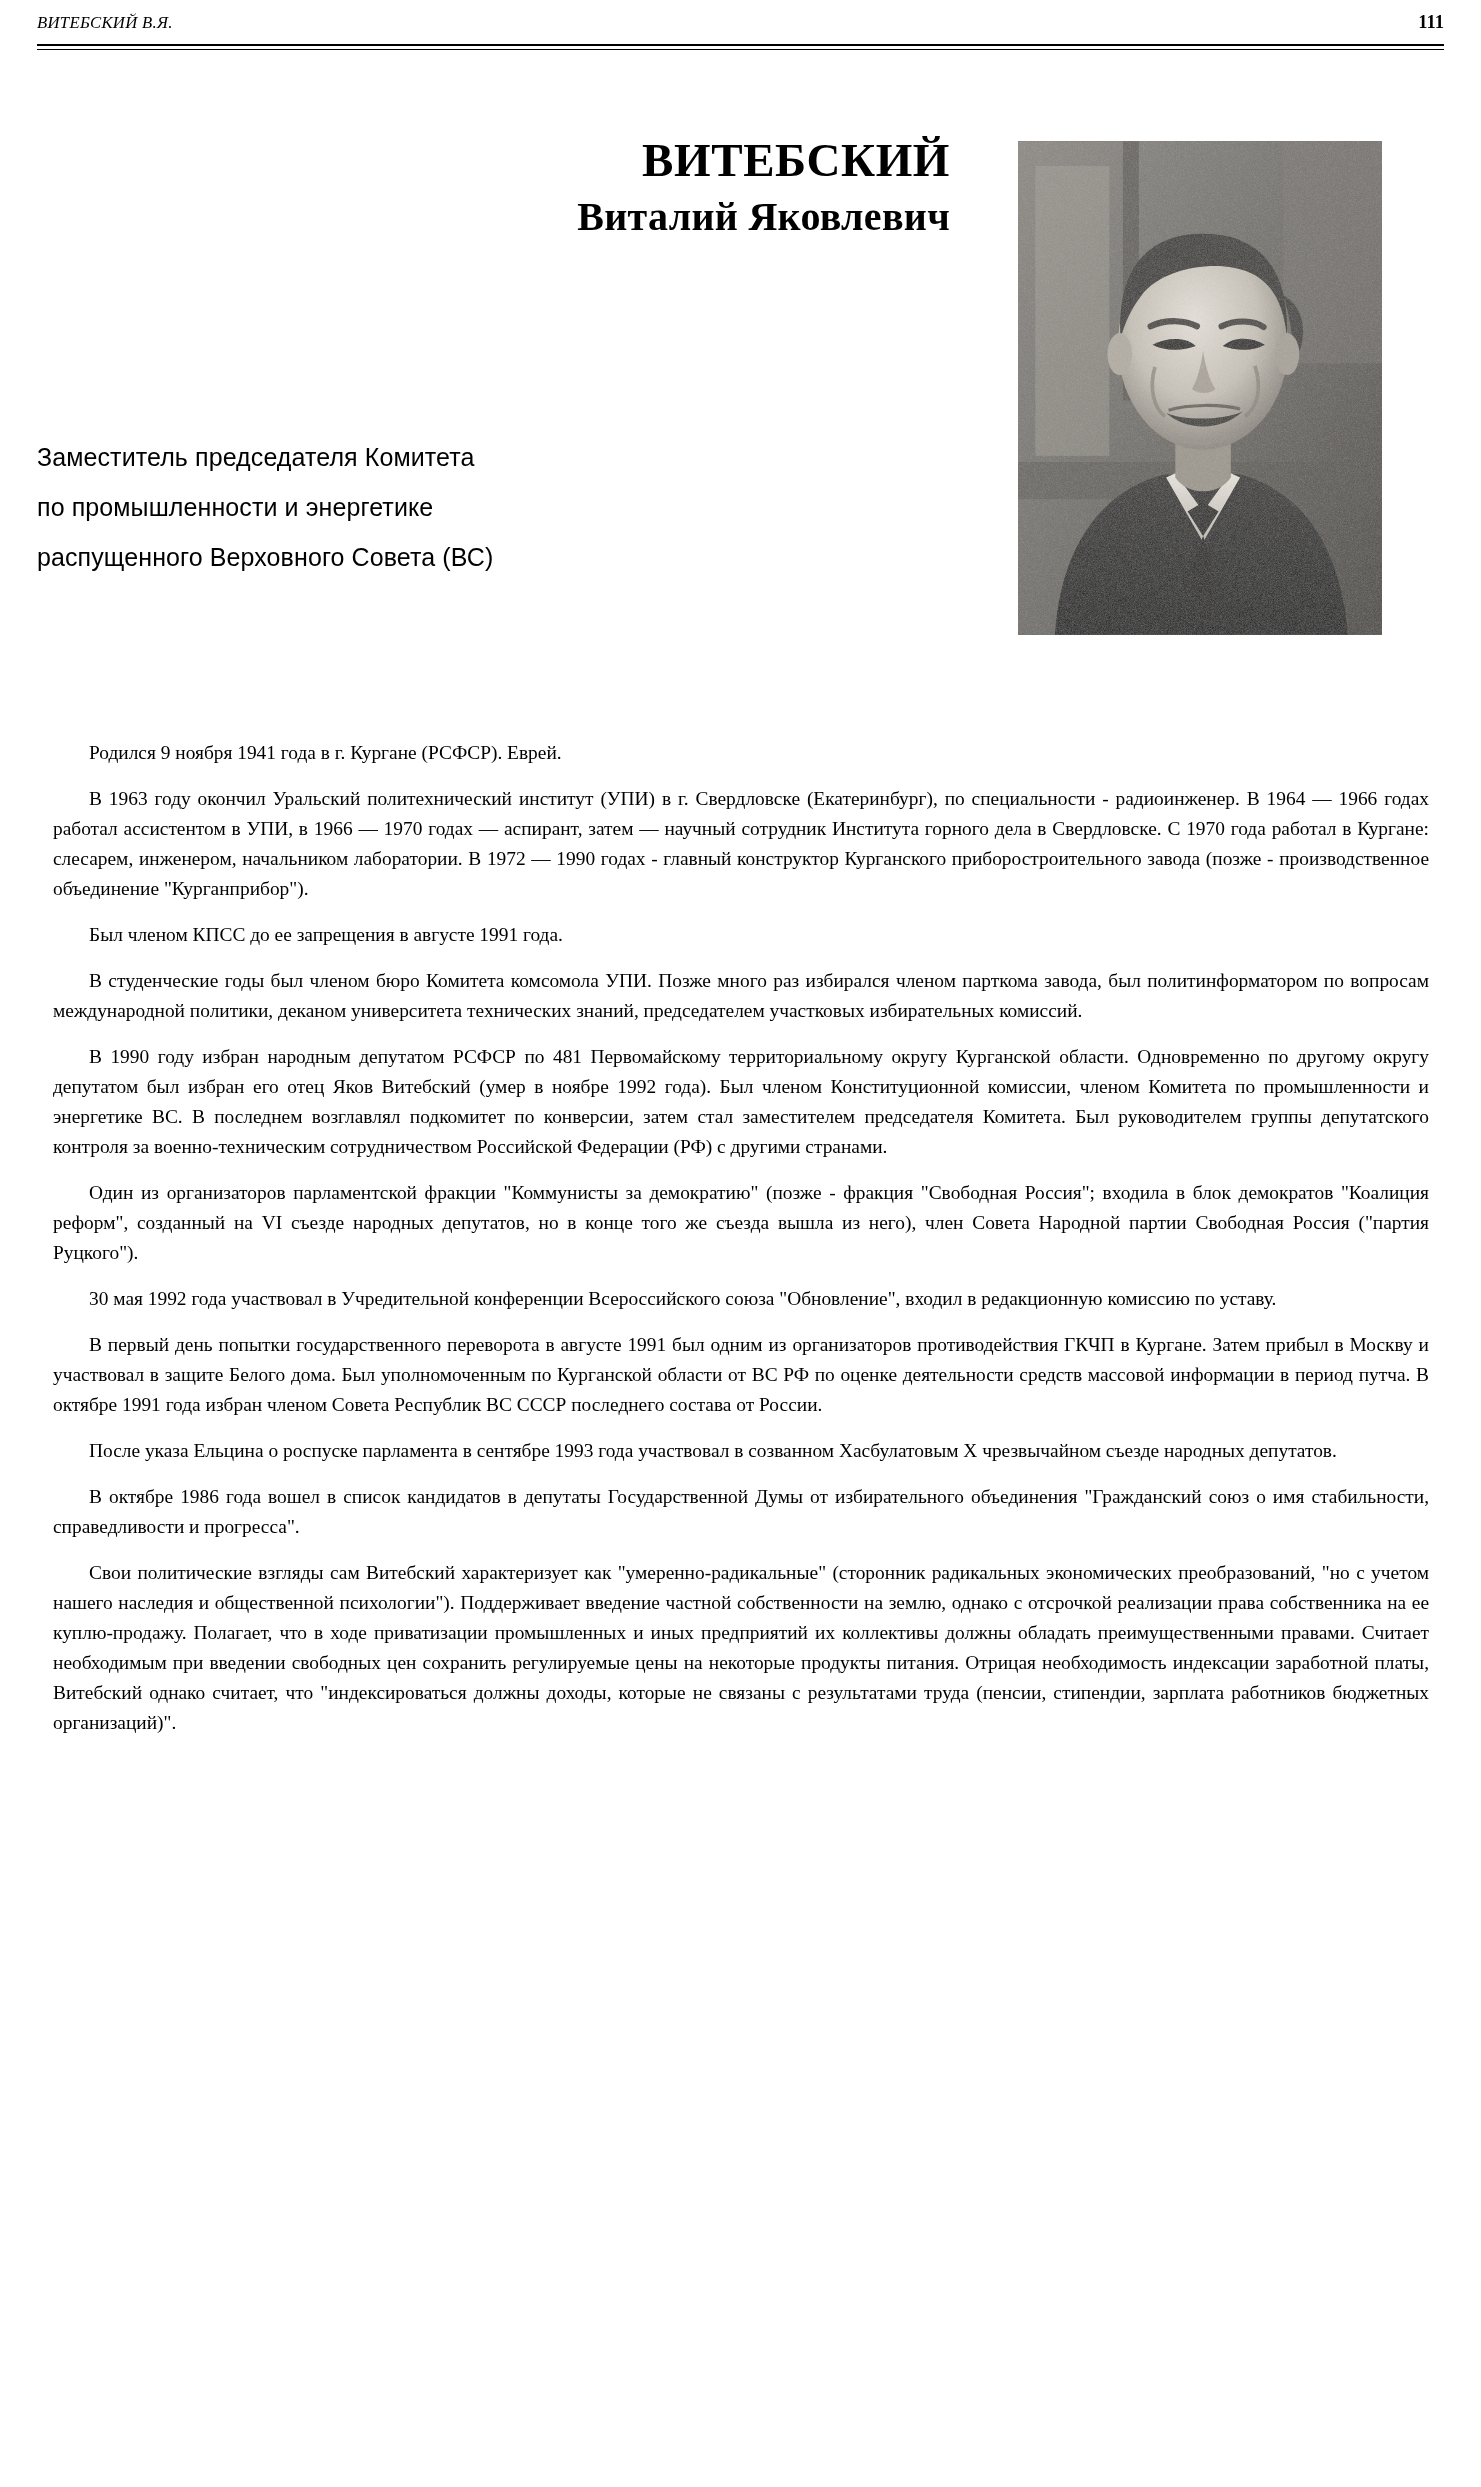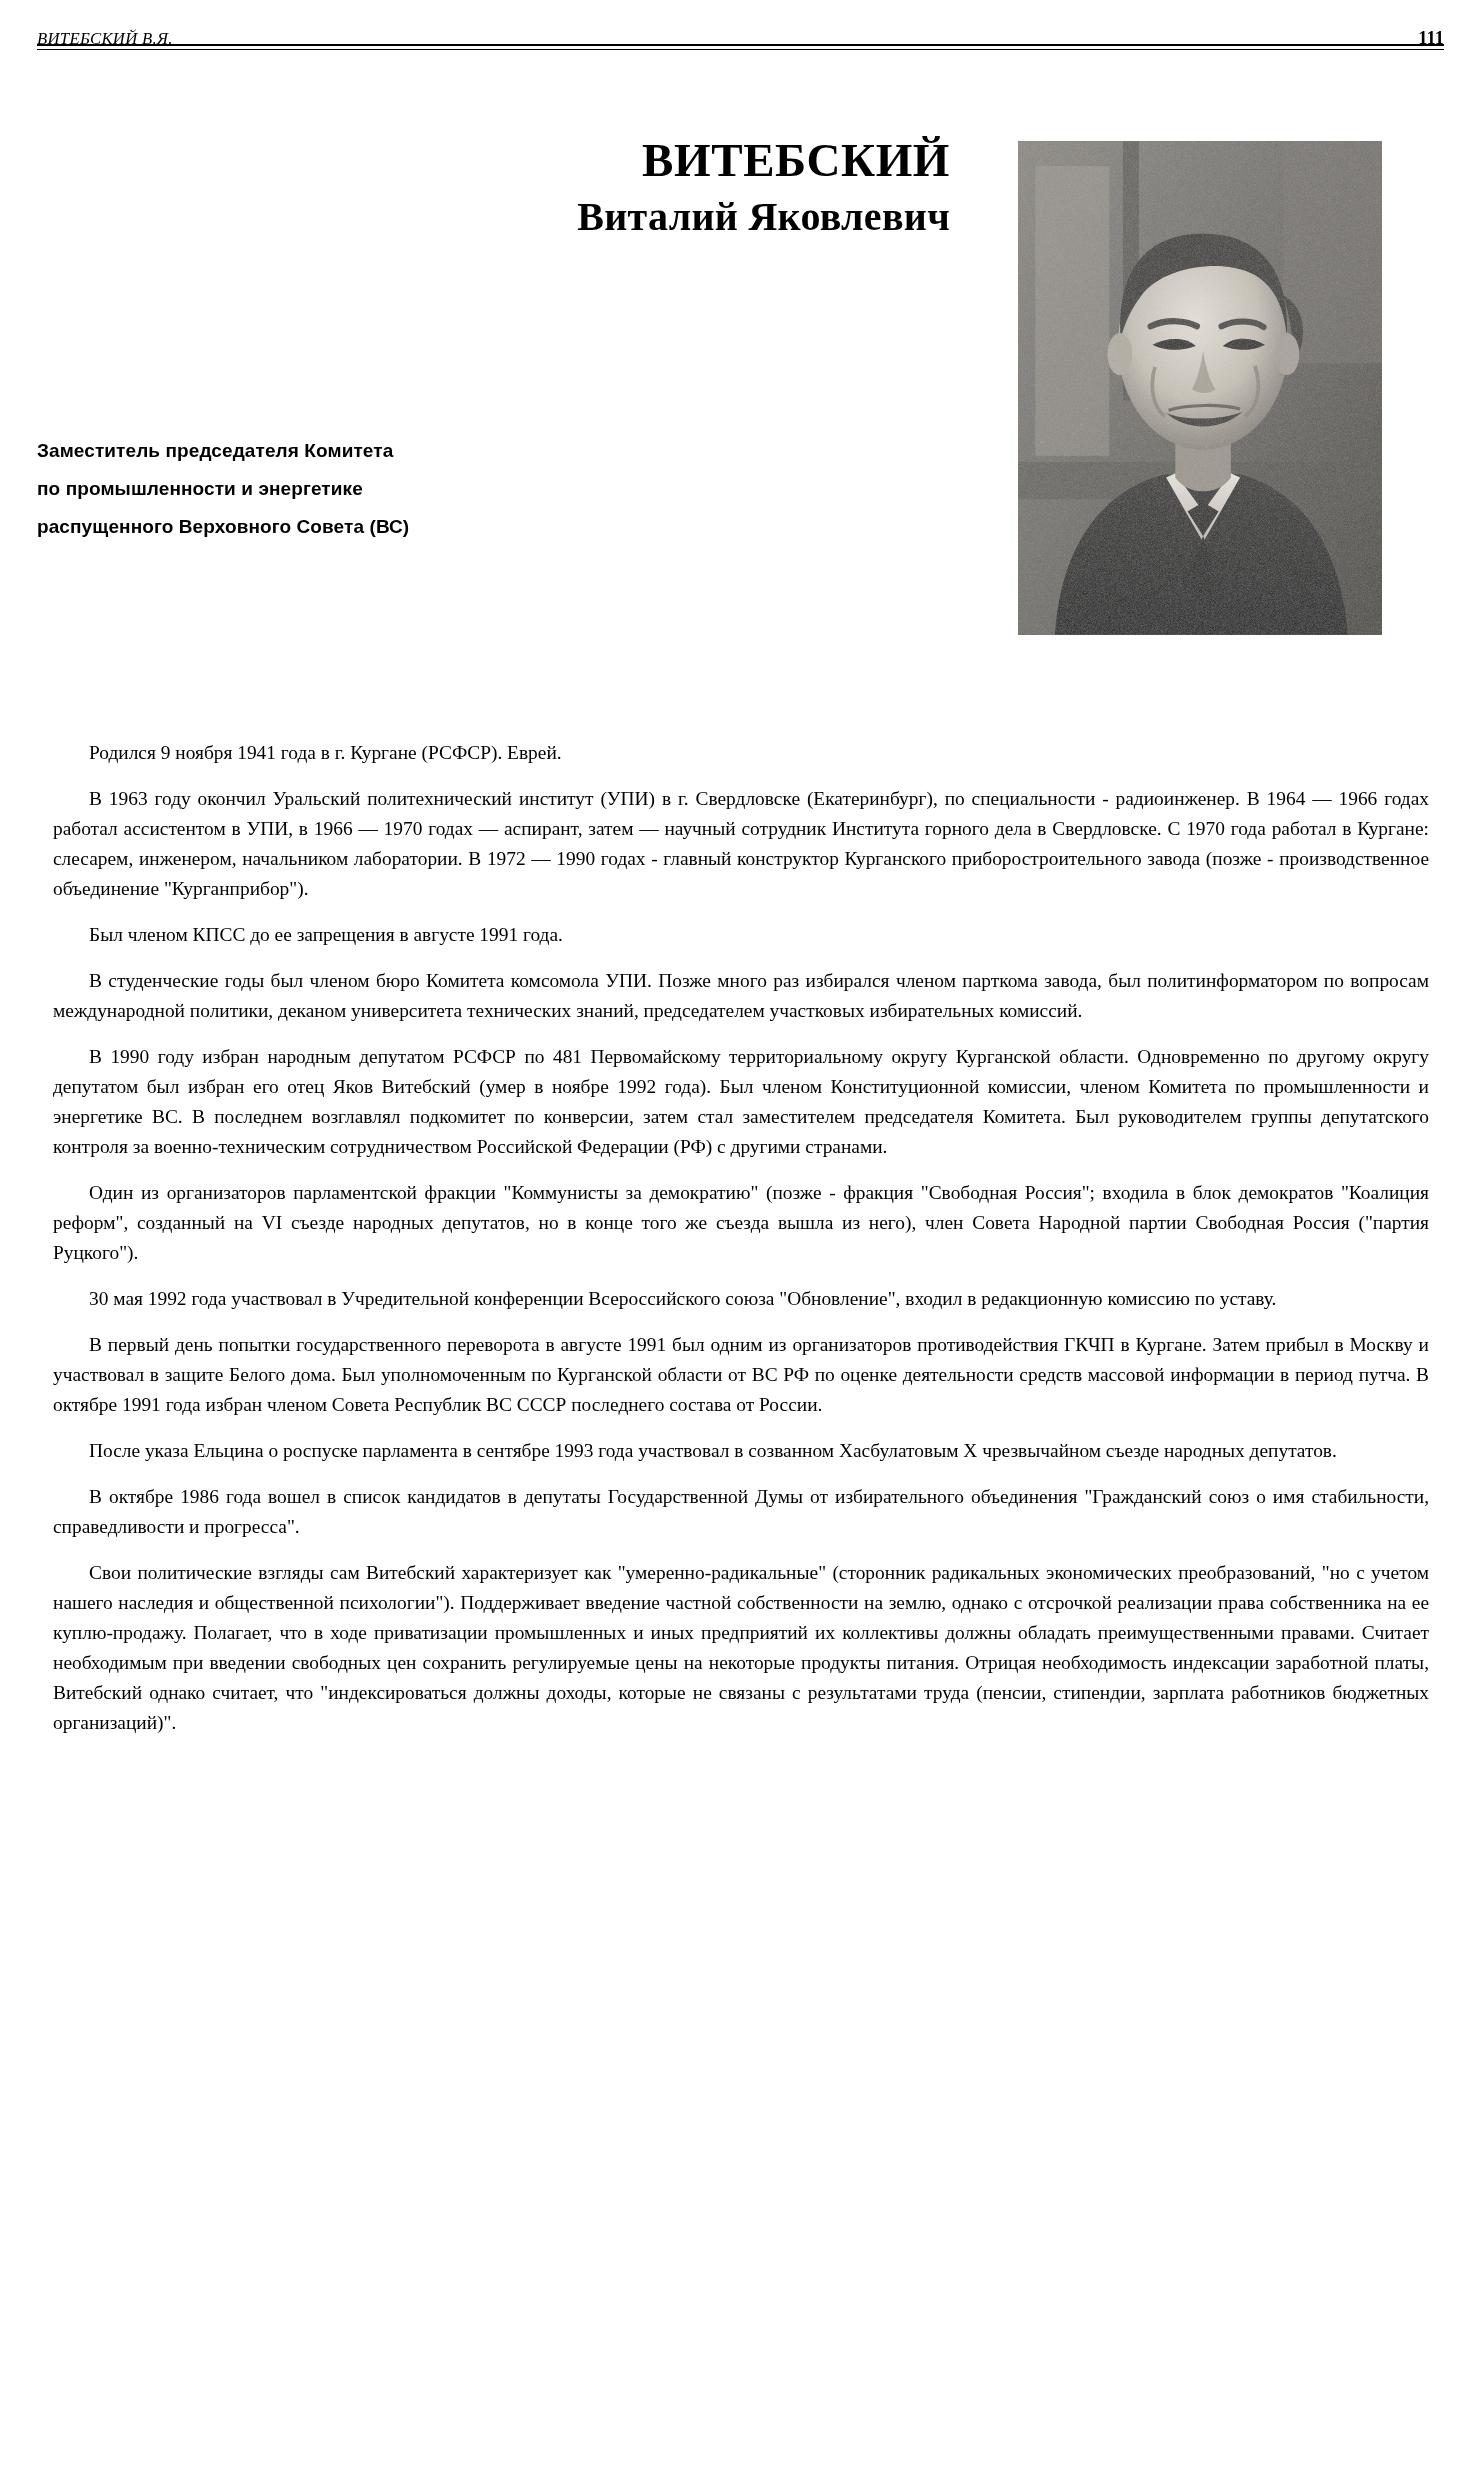--- a/index.html
+++ b/index.html
@@ -34,21 +34,20 @@
   .running-head {
     font-family: "Liberation Serif", serif;
     font-style: italic;
     font-size: 16.7px;
     letter-spacing: 0.3px;
   }
   .page-number {
     font-family: "Liberation Serif", serif;
     font-size: 18.5px;
     font-weight: bold;
-    margin-top: 16px;
   }
   .rule {
     position: absolute;
     left: 37px;
     top: 44px;
     width: 1407px;
     height: 0;
     border-top: 2.5px solid #000;
     border-bottom: 1.2px solid #000;
     height: 5.6px;
@@ -77,22 +76,22 @@
     letter-spacing: 0.3px;
   }
   .position-block {
     position: absolute;
     left: 37px;
     top: 432px;
     width: 926px;
   }
   .position-line {
     font-family: "Liberation Sans", sans-serif;
-    font-weight: bold;
-    font-size: 19px;
+    font-weight: normal;
+    font-size: 25px;
     line-height: 2.0;
     letter-spacing: 0.1px;
   }
   .photo {
     position: absolute;
     left: 1018px;
     top: 141px;
     width: 364px;
     height: 494px;
     overflow: hidden;

